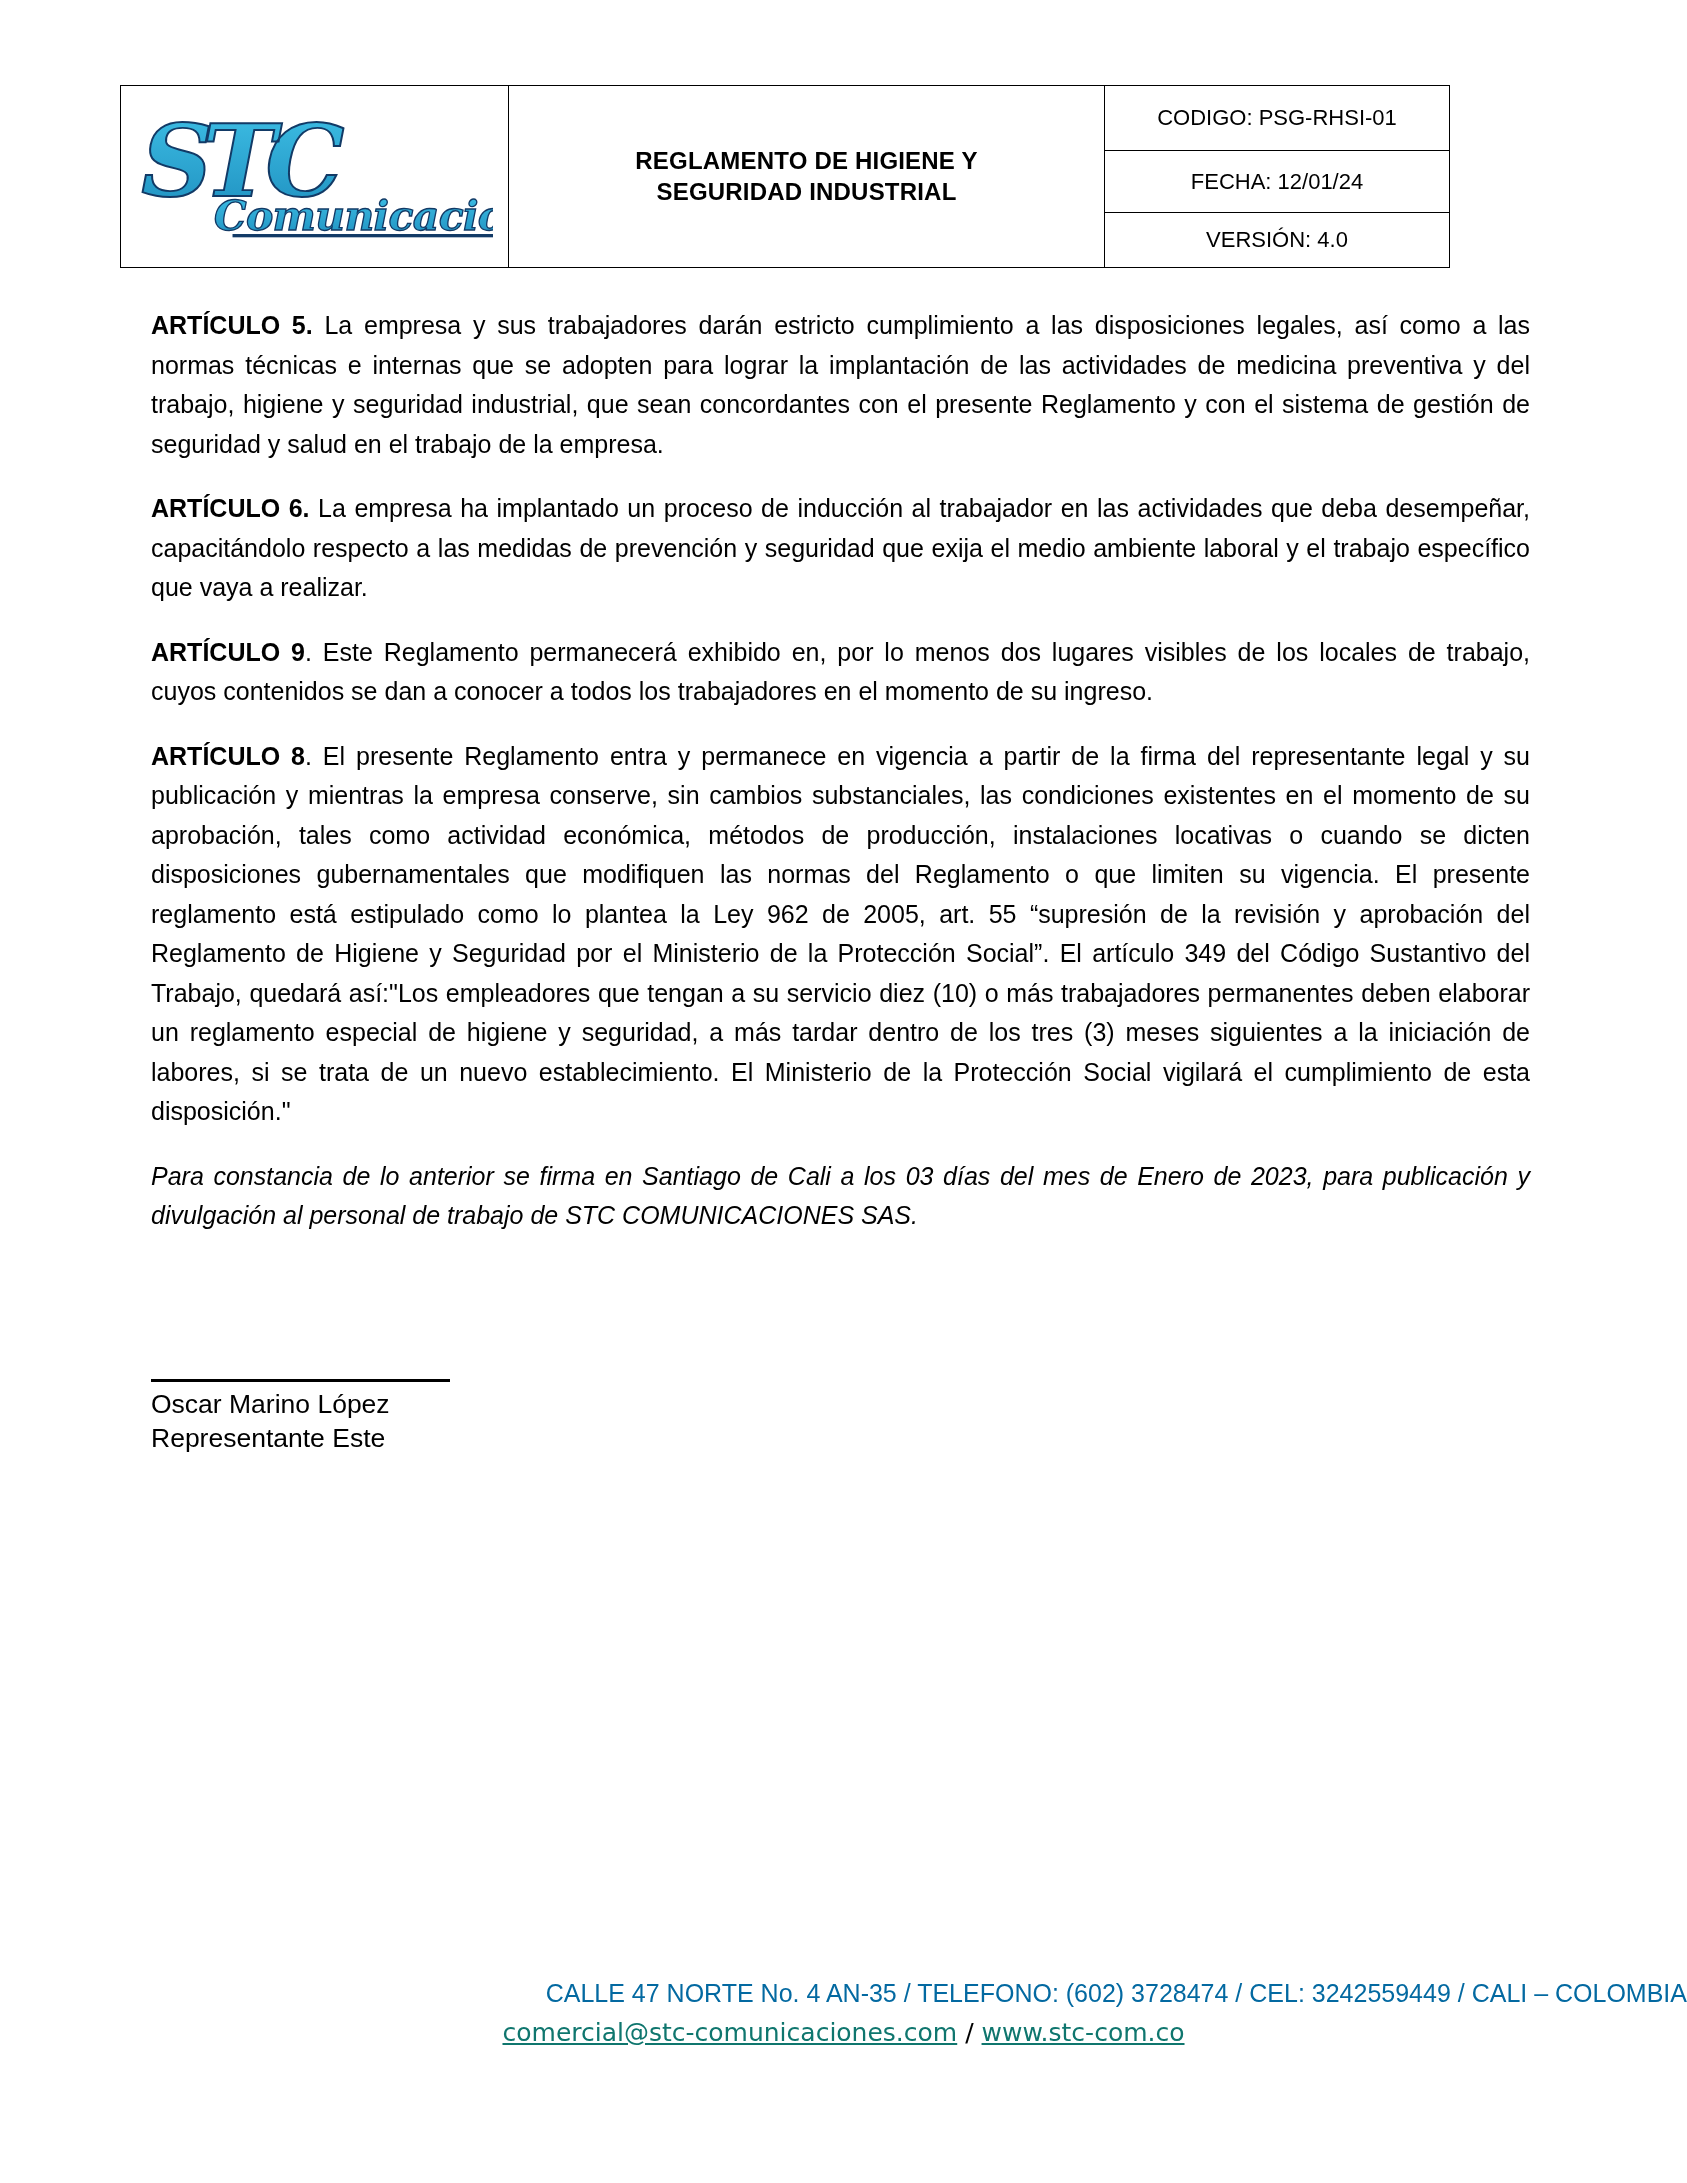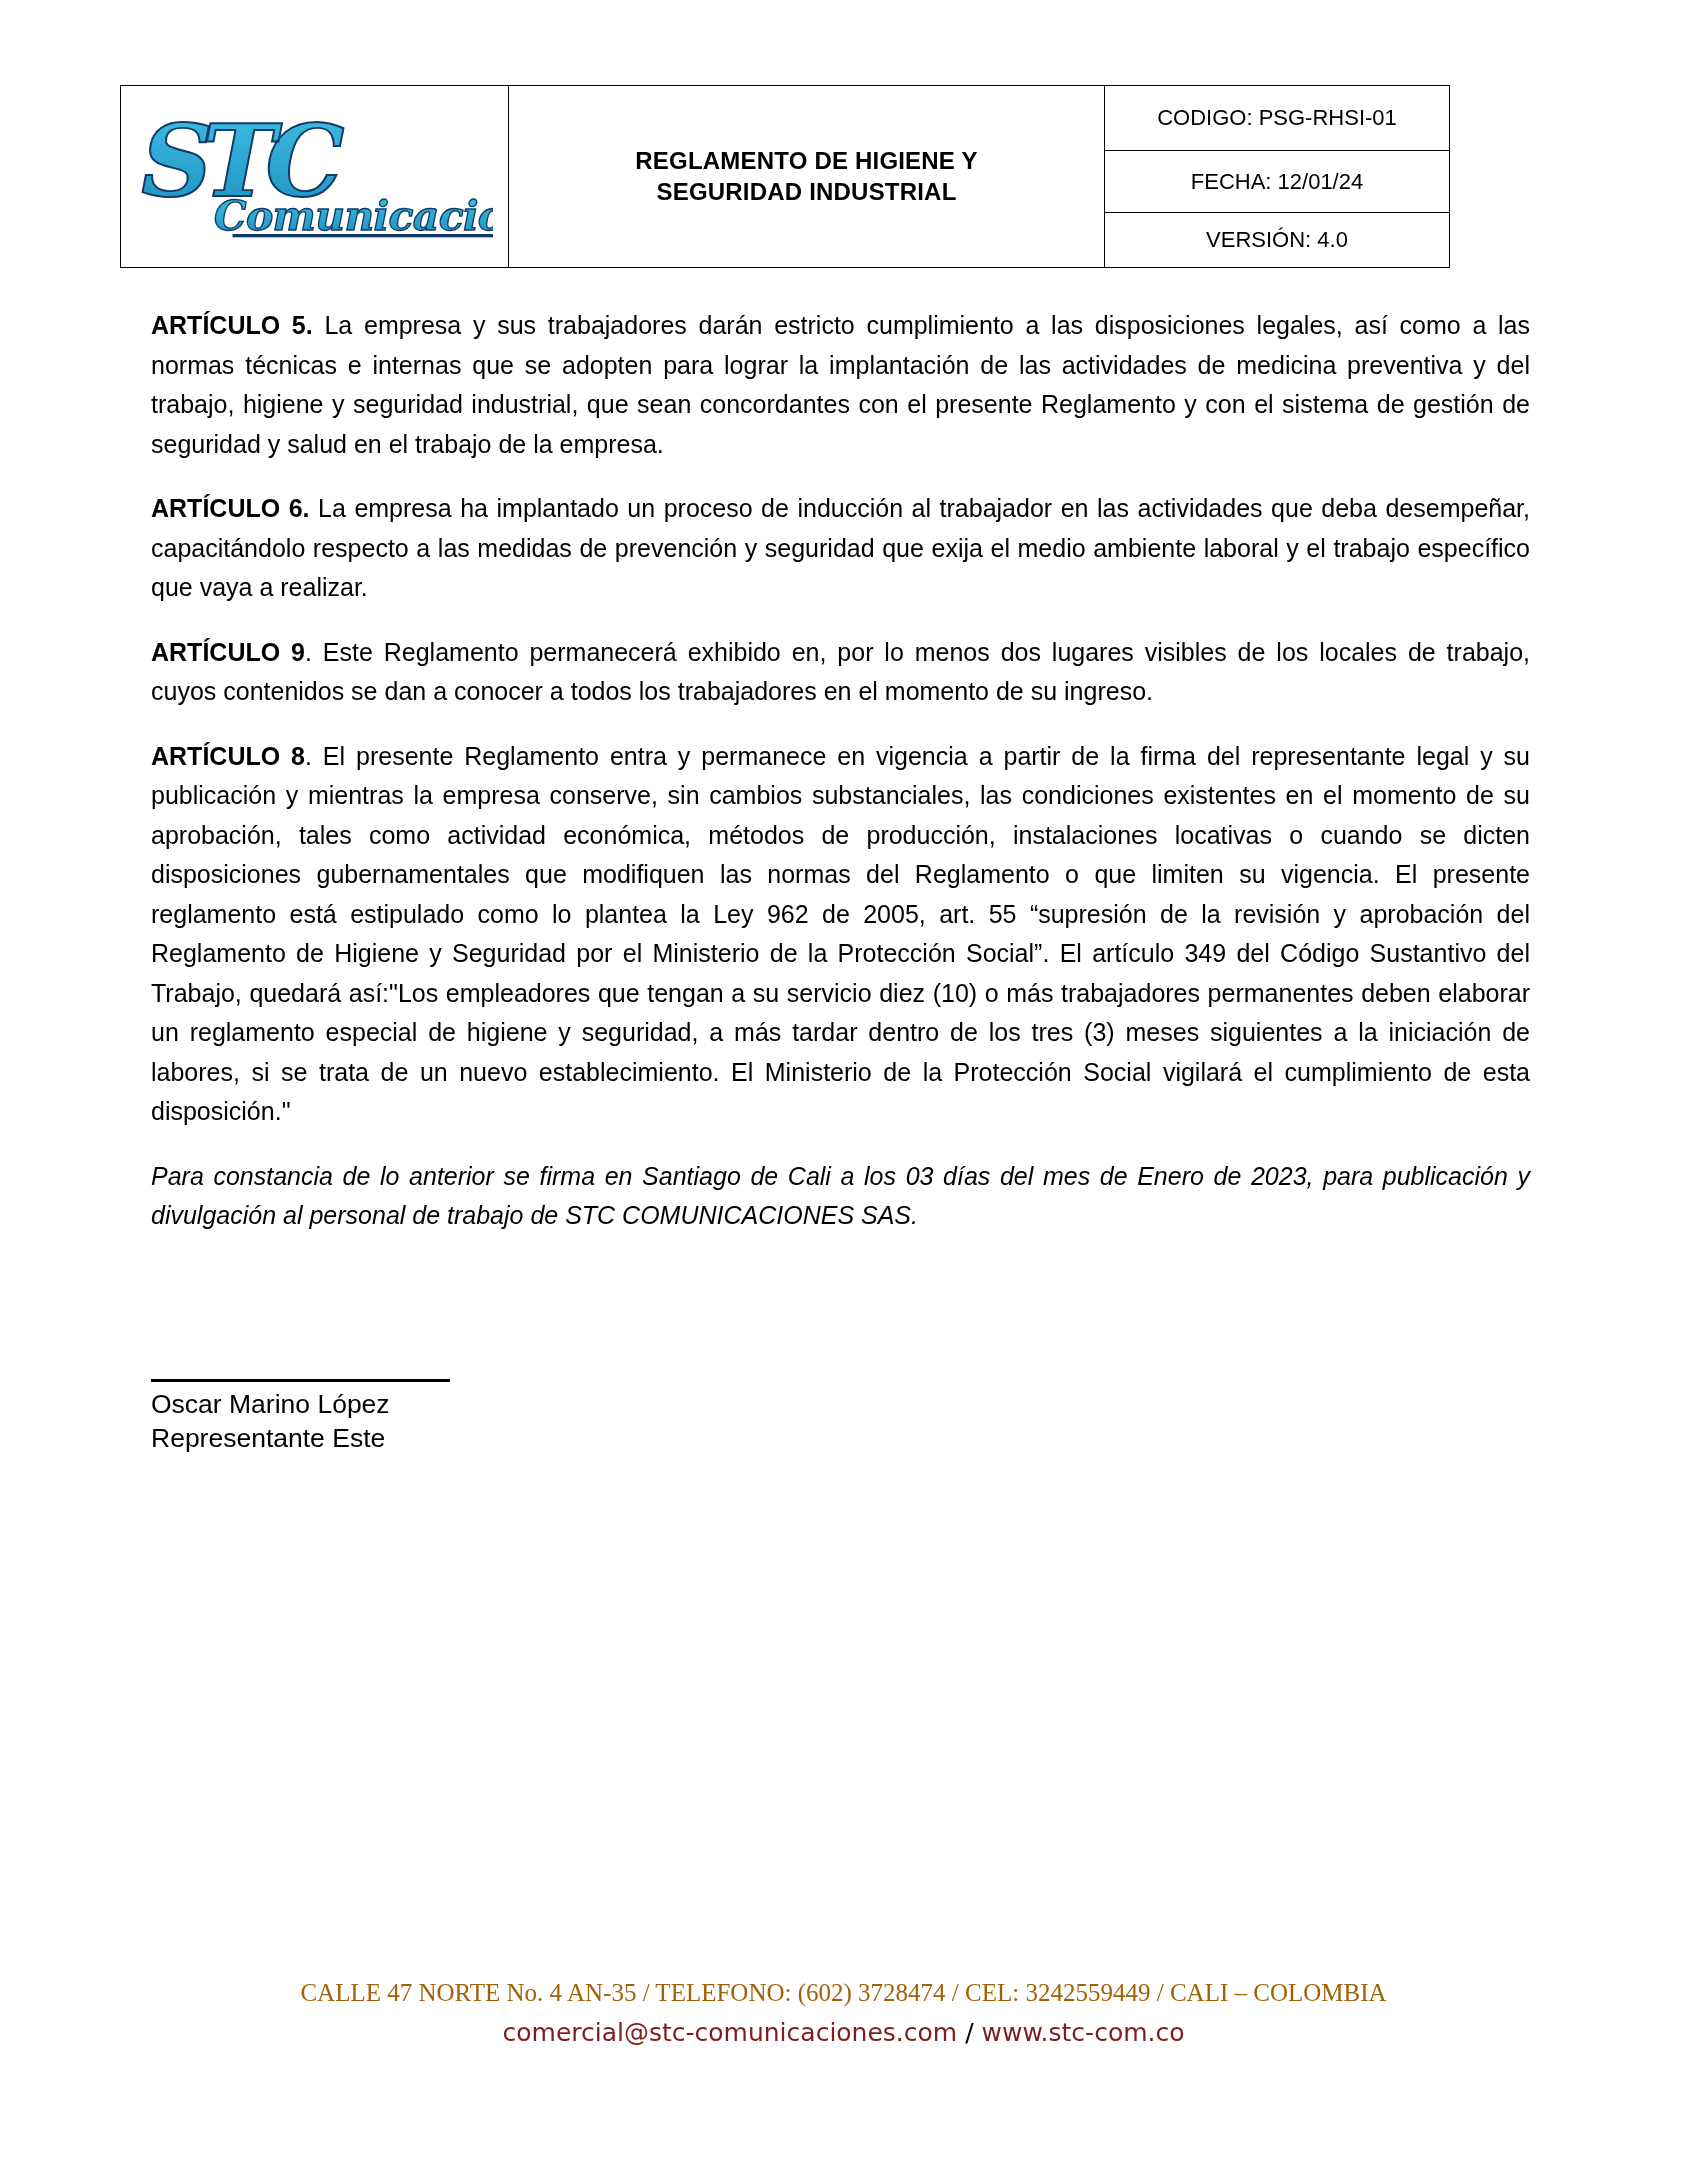--- a/index.html
+++ b/index.html
@@ -123,33 +123,35 @@
 
   
   .footer {
     position: absolute;
     left: 0;
     top: 1975px;
     width: 1687px;
     text-align: center;
   }
   .footer-line1 {
-    font-family: Liberation Serif, serif;
+    font-family: Liberation Sans, sans-serif;
     font-size: 25px;
     line-height: 1.45;
-    color: #a16207;
+    color: #0369a1;
+    text-align: right;
   }
   .footer-line2 {
     font-family: "DejaVu Sans", sans-serif;
     font-size: 25px;
     line-height: 1.45;
     margin-top: 4px;
   }
   .footer-link {
-    color: #7f1d1d;
+    color: #0f766e;
+    text-decoration: underline;
     cursor: pointer;
   }
   .footer-sep {
     color: #000000;
     text-decoration: none;
   }
 </style>
 </head>
 <body>
 

